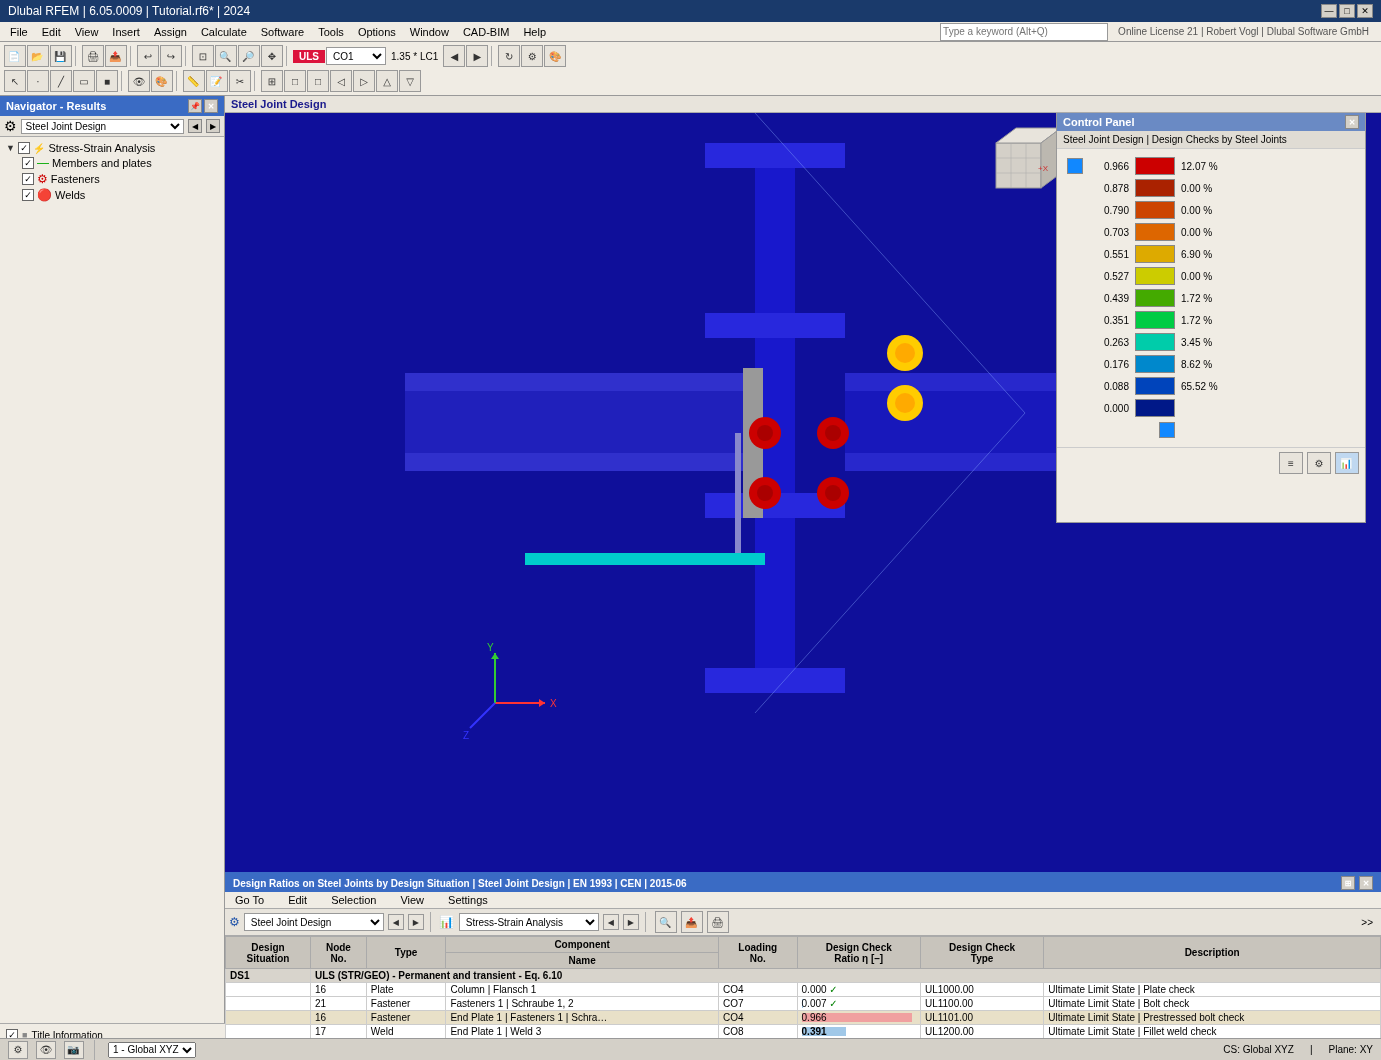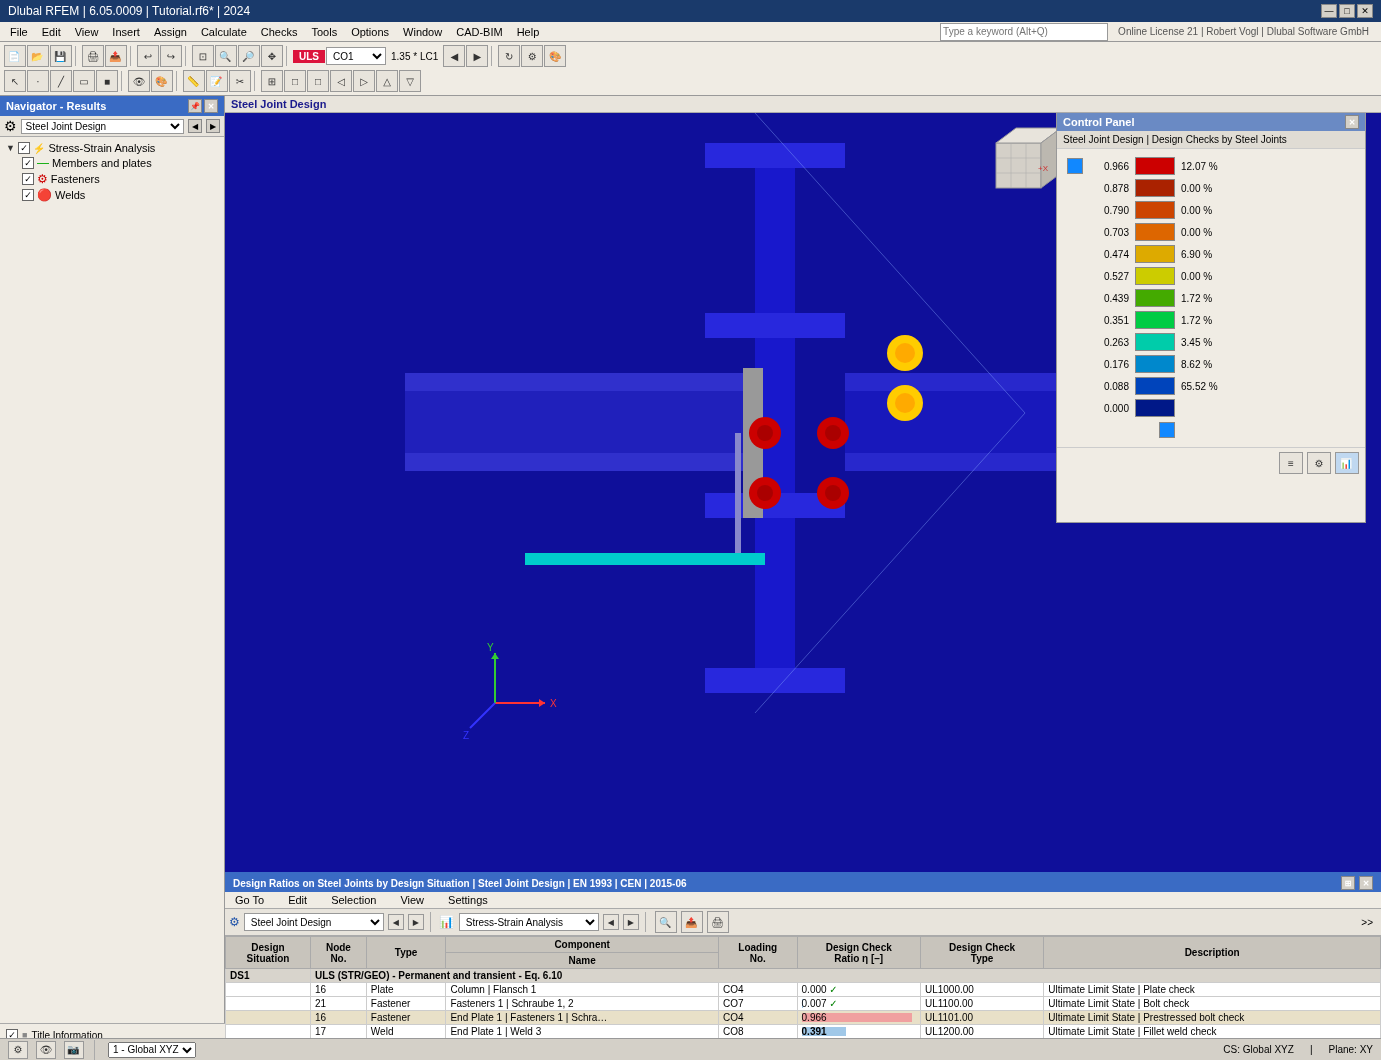--- a/index.html
+++ b/index.html
@@ -315,21 +315,21 @@
   </div>
 </div>
 
 <div class="menu-bar">
   <span class="menu-item">File</span>
   <span class="menu-item">Edit</span>
   <span class="menu-item">View</span>
   <span class="menu-item">Insert</span>
   <span class="menu-item">Assign</span>
   <span class="menu-item">Calculate</span>
-  <span class="menu-item">Checks</span>
+  <span class="menu-item">Software</span>
   <span class="menu-item">Tools</span>
   <span class="menu-item">Options</span>
   <span class="menu-item">Window</span>
   <span class="menu-item">CAD-BIM</span>
   <span class="menu-item">Help</span>
   <span style="flex:1"></span>
   <input type="text" class="tb-combo" style="width: 168px;" placeholder="Type a keyword (Alt+Q)">
   <span style="font-size:10px; color:#555; padding: 0 8px;">Online License 21 | Robert Vogl | Dlubal Software GmbH</span>
 </div>
 
@@ -562,21 +562,21 @@
             <span class="legend-pct">0.00 %</span>
           </div>
           <div class="legend-row">
             <div style="width:16px;"></div>
             <span class="legend-value">0.703</span>
             <div class="legend-color" style="background:#dd6600;"></div>
             <span class="legend-pct">0.00 %</span>
           </div>
           <div class="legend-row">
             <div style="width:16px;"></div>
-            <span class="legend-value">0.474</span>
+            <span class="legend-value">0.551</span>
             <div class="legend-color" style="background:#ddaa00;"></div>
             <span class="legend-pct">6.90 %</span>
           </div>
           <div class="legend-row">
             <div style="width:16px;"></div>
             <span class="legend-value">0.527</span>
             <div class="legend-color" style="background:#cccc00;"></div>
             <span class="legend-pct">0.00 %</span>
           </div>
           <div class="legend-row">

